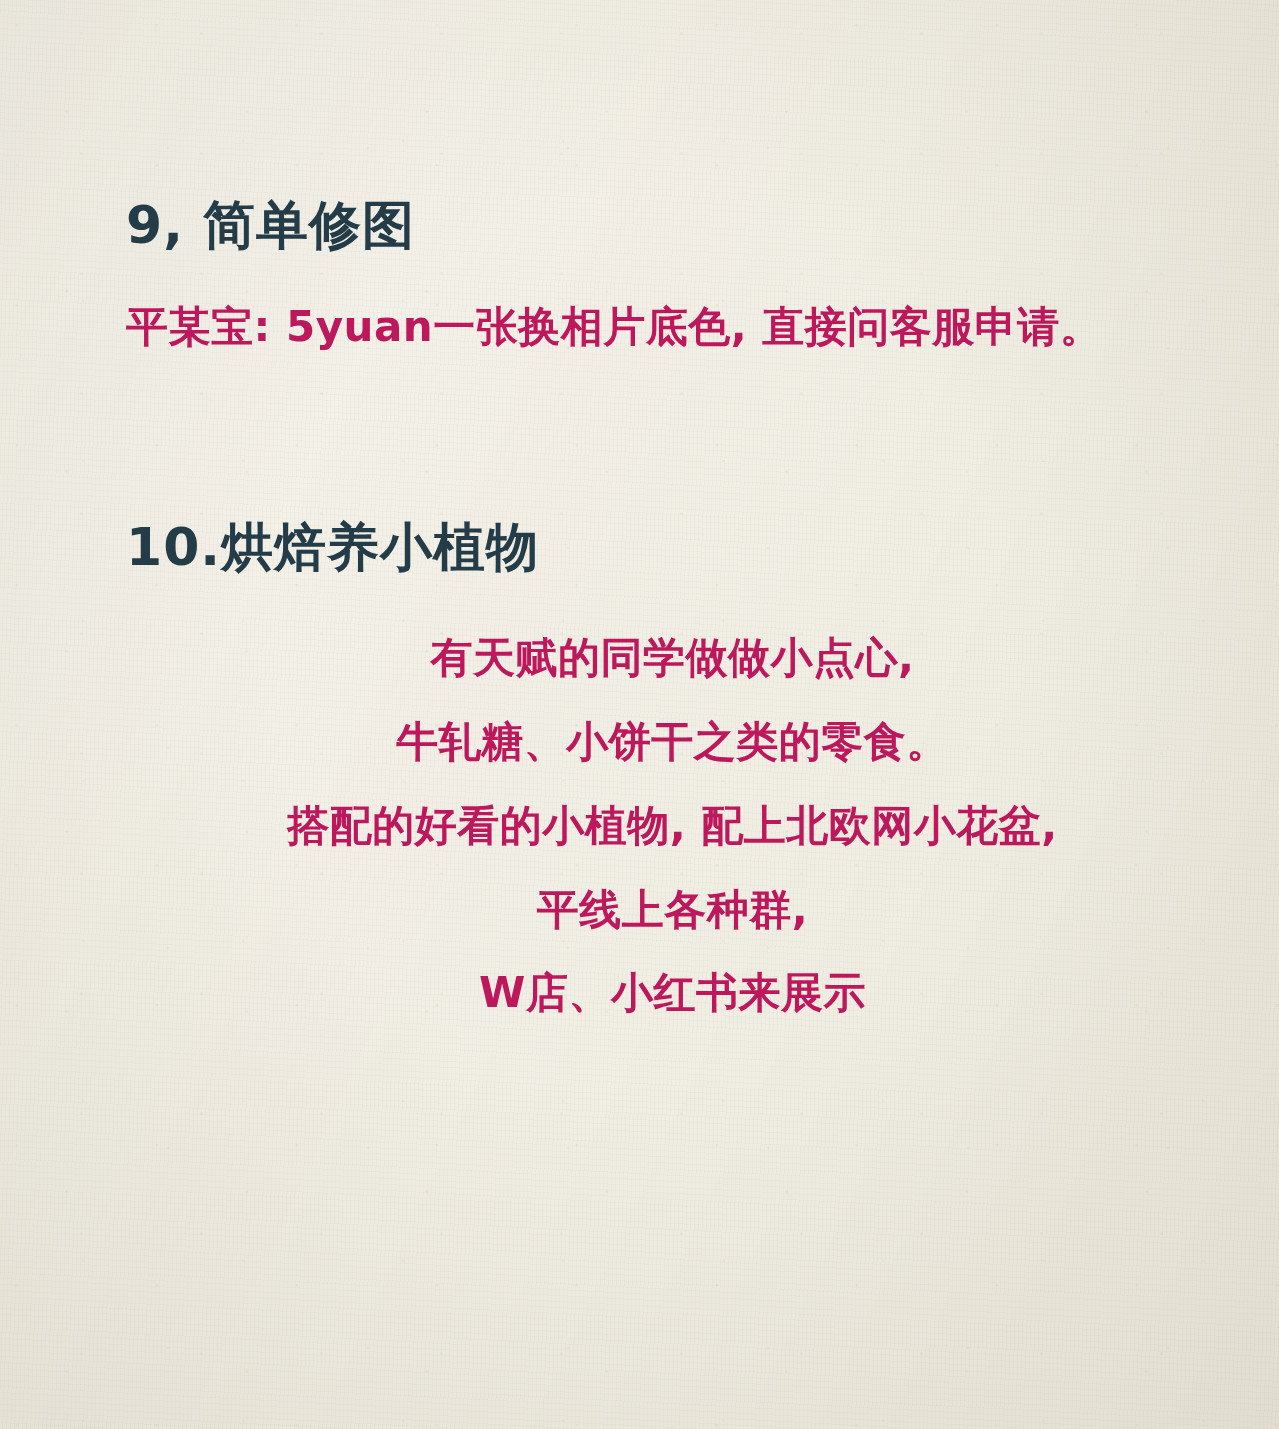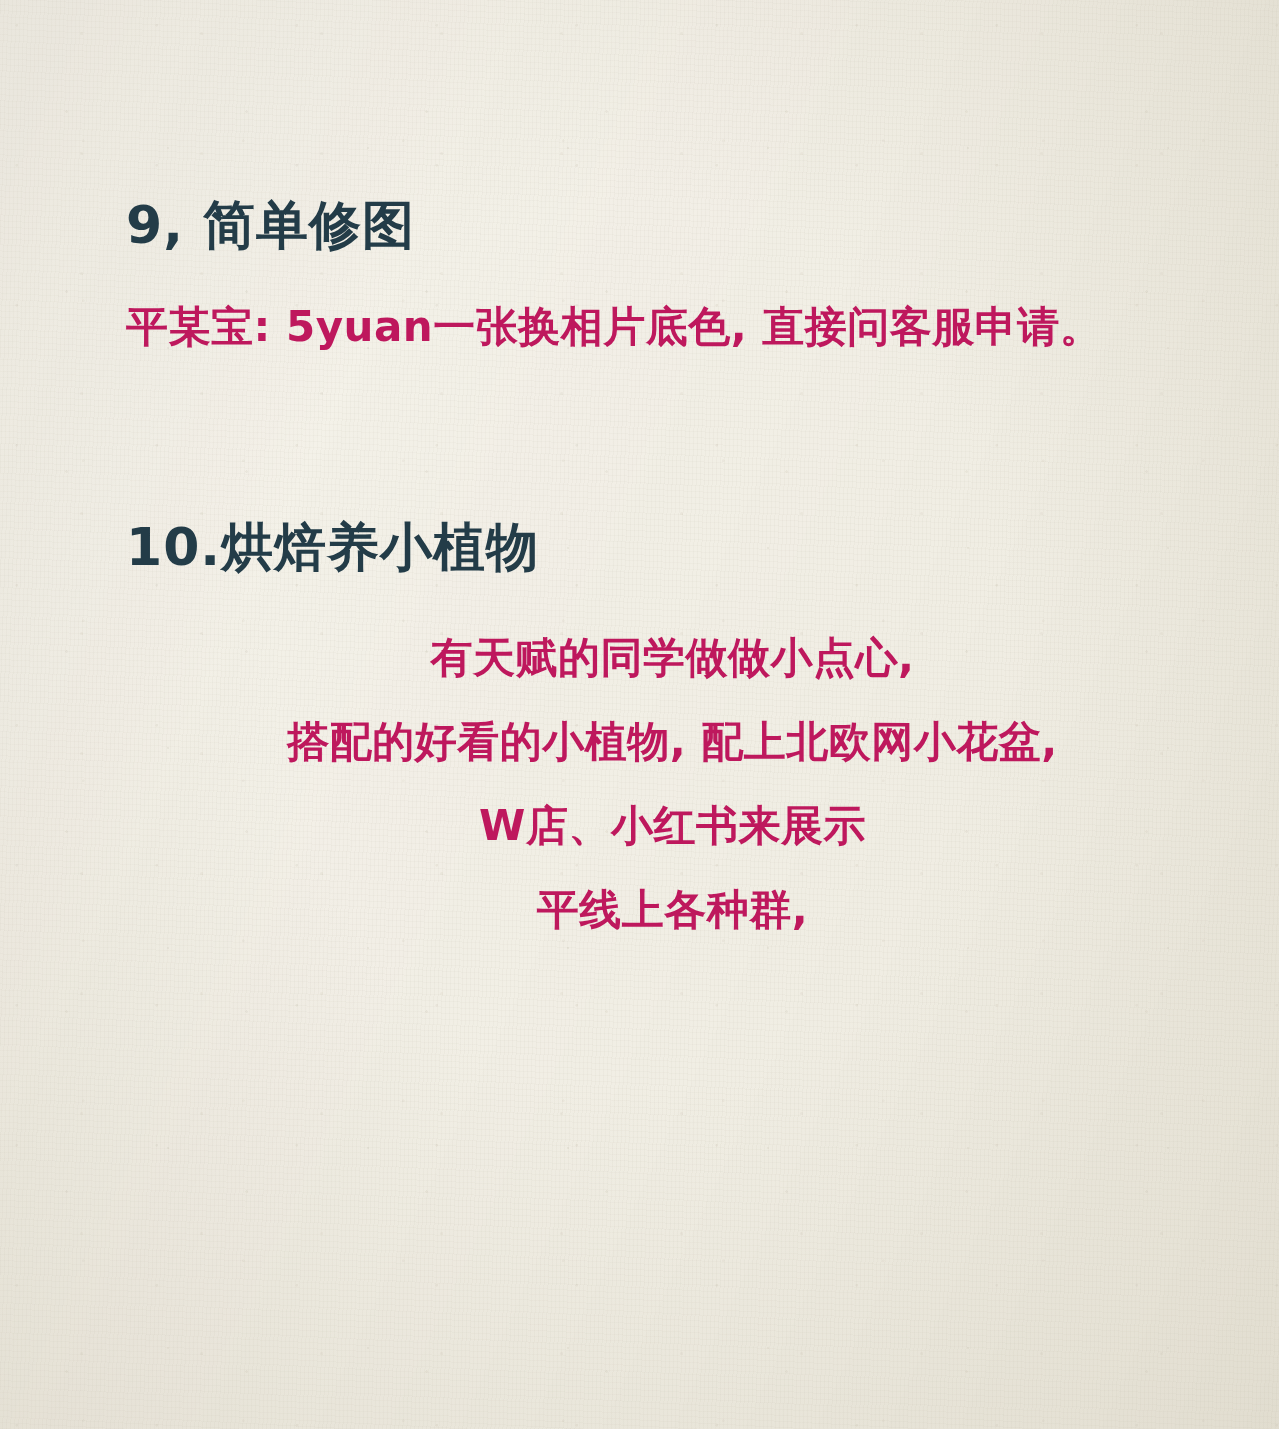--- a/index.html
+++ b/index.html
@@ -100,19 +100,20 @@
 
   <section class="section-9">
     <h2 class="heading">9, 简单修图</h2>
     <p class="para">平某宝: 5yuan一张换相片底色, 直接问客服申请。</p>
   </section>
 
   <section class="section-10">
     <h2 class="heading">10.烘焙养小植物</h2>
     <div class="body">
       <p class="para">有天赋的同学做做小点心,</p>
+      <p class="para">牛轧糖、小饼干之类的零食。</p>
       <p class="para">搭配的好看的小植物, 配上北欧网小花盆,</p>
+      <p class="para">平线上各种群,</p>
       <p class="para">W店、小红书来展示</p>
-      <p class="para">平线上各种群,</p>
     </div>
   </section>
 
 </div>
 
 </body></html>

